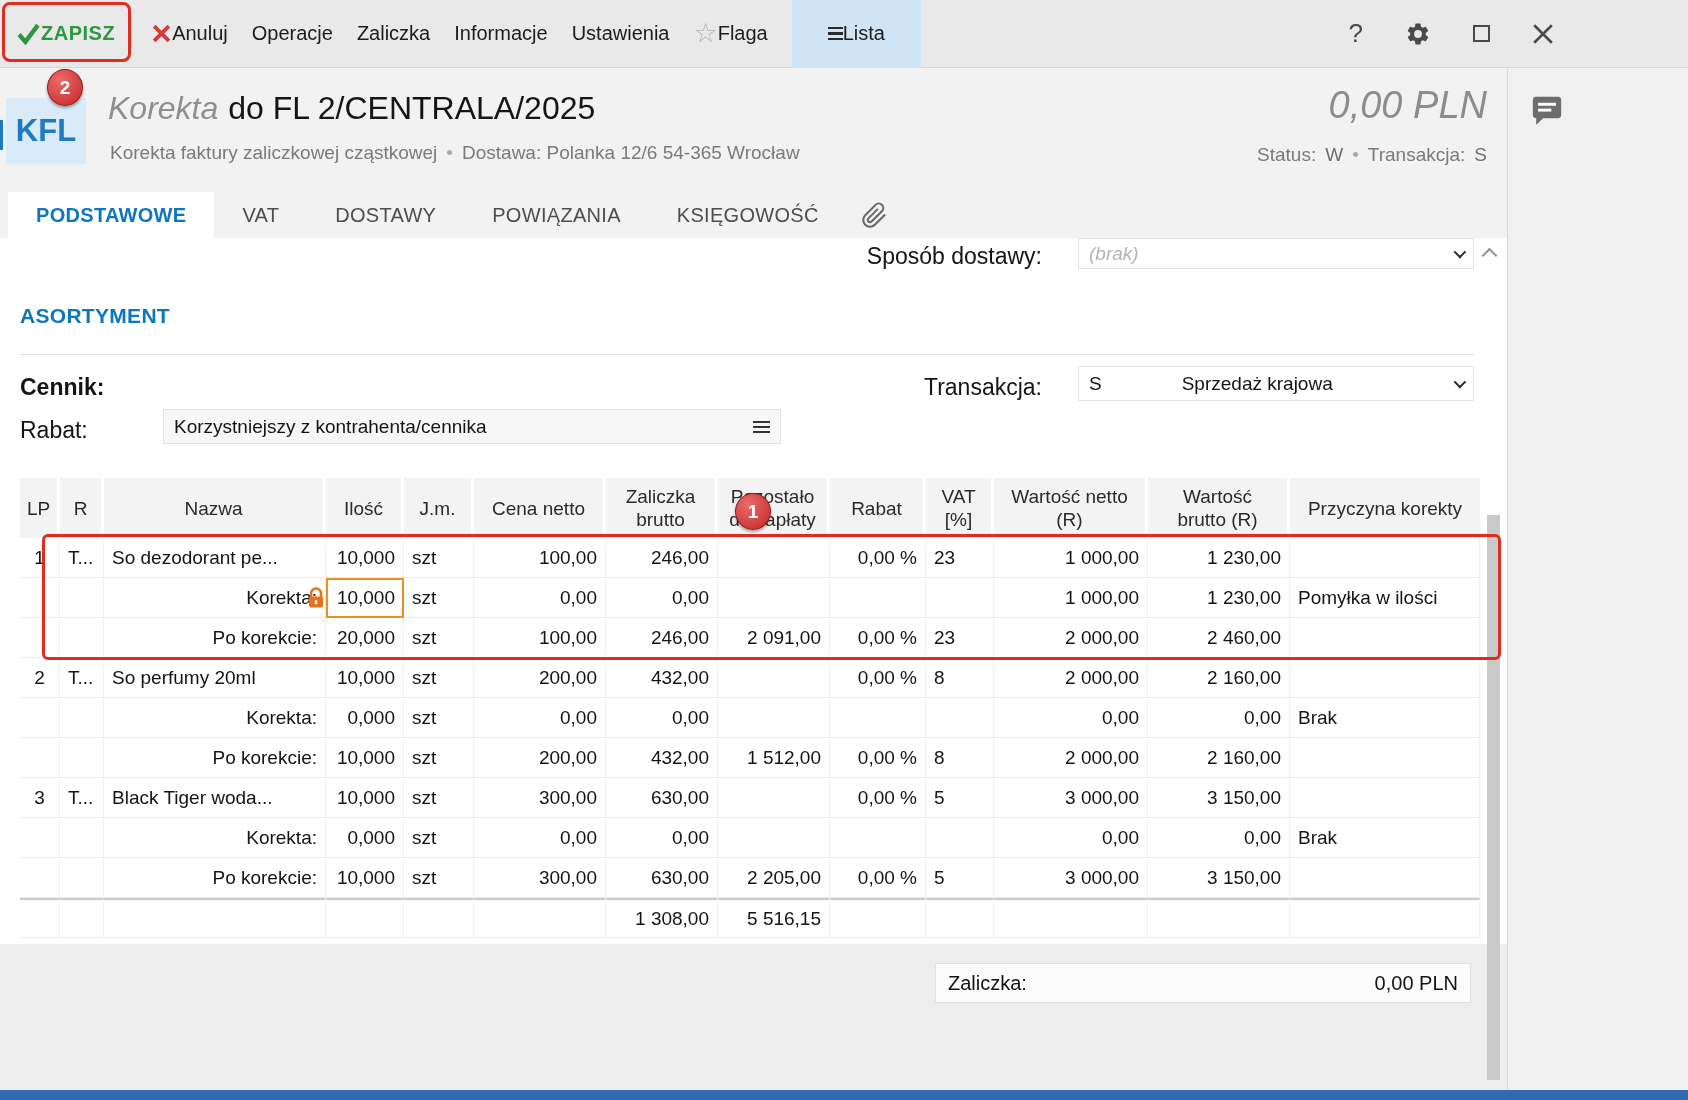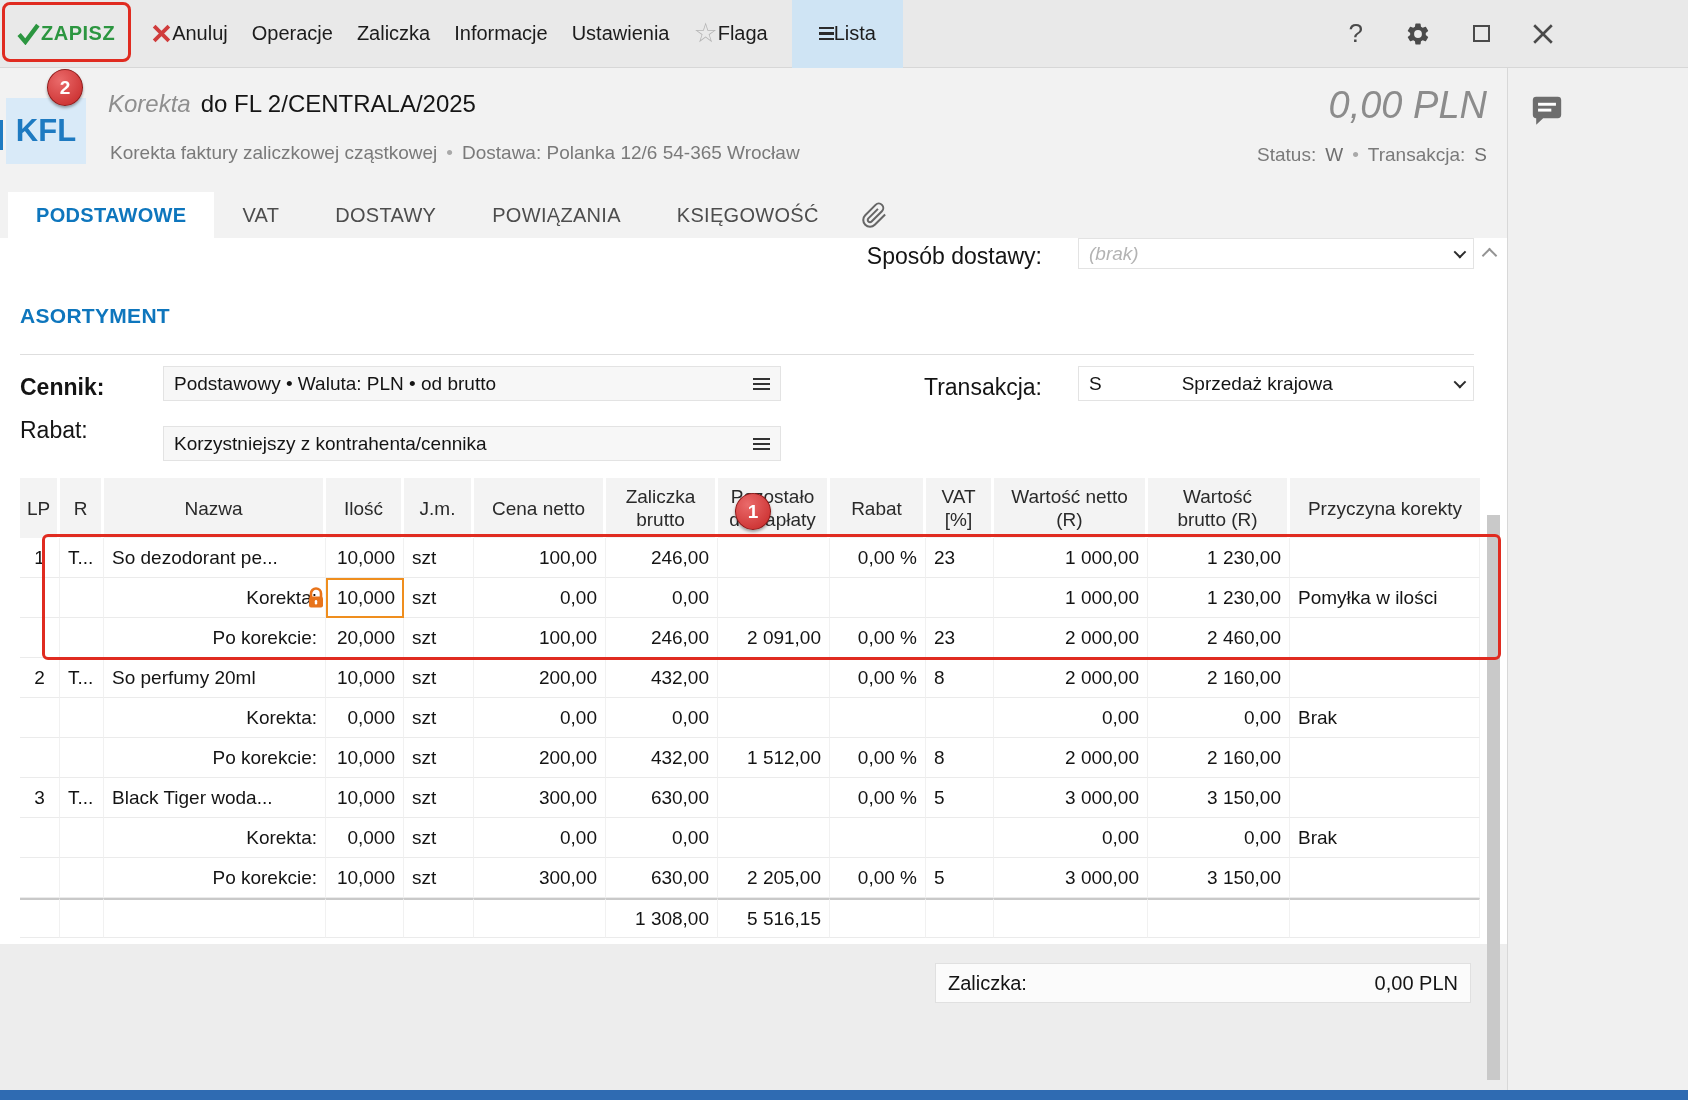--- a/index.html
+++ b/index.html
@@ -5,21 +5,21 @@
   * { margin:0; padding:0; box-sizing:border-box; }
   body { font-family:"Liberation Sans", sans-serif; background:#cfcfcf; }
   .screen { position:relative; width:1688px; height:1100px; background:#ededed; overflow:hidden; }
 
   
   .toolbar { position:absolute; left:0; top:0; width:1688px; height:68px; background:#e9e9e9;
              border-bottom:1px solid #d7d7d7; display:flex; align-items:center; padding-left:16px; }
   .tb-btn { display:flex; align-items:center; font-size:20px; color:#1c1c1c;
             height:68px; margin-right:24px; cursor:default; white-space:nowrap; }
   .tb-btn.save { font-weight:bold; color:#2c9640; letter-spacing:.5px; margin-right:36px; }
-  .tb-btn.lista { background:#cfe4f4; padding:0 27px; margin-right:0; }
+  .tb-btn.lista { background:#cfe4f4; padding:0 36px; margin-right:0; }
   .tb-right { margin-left:auto; display:flex; align-items:center; gap:42px; padding-right:134px; }
   .tb-ico { display:flex; align-items:center; justify-content:center; }
   .help-q { font-size:26px; color:#4a4a4a; }
   .maxi { width:17px; height:17px; border:2.4px solid #4a4a4a; display:inline-block; }
   .star { font-size:27px; color:#b5b5b5; line-height:1; }
   .hamb { display:inline-flex; flex-direction:column; gap:3px; }
   .hamb i { display:block; width:15px; height:2.4px; background:#2b2b2b; }
   .hamb.small i { width:17px; height:2px; background:#333; }
 
   
@@ -34,21 +34,21 @@
   .badge-col { left:735px; top:493px; }
   .anno-rect-rows { position:absolute; left:42px; top:534px; width:1459px; height:126px;
                     border:3px solid #e02b20; border-radius:6px; pointer-events:none; z-index:55; }
 
   
   .head-zone { position:absolute; left:0; top:68px; width:1507px; height:170px; background:#f2f2f2; }
   .kfl-badge { position:absolute; left:6px; top:30px; width:80px; height:66px; background:#d9eaf8;
                color:#1e7ac1; font-size:31px; font-weight:bold; display:flex; align-items:center;
                justify-content:center; }
   .kfl-edge { position:absolute; left:0; top:52px; width:3px; height:30px; background:#1e7ac1; }
-  .doc-title { position:absolute; left:108px; top:22px; font-size:24px; color:#151515; white-space:nowrap; }
+  .doc-title { position:absolute; left:108px; top:22px; font-size:32px; color:#151515; white-space:nowrap; }
   .doc-title .ital { font-style:italic; color:#8f8f8f; margin-right:10px; }
   .doc-sub { position:absolute; left:110px; top:74px; font-size:19px; color:#7a7a7a; white-space:nowrap; }
   .doc-sub .dot, .status-line .dot { color:#a9a9a9; margin:0 9px; }
   .amount { position:absolute; right:20px; top:16px; font-size:38px; font-style:italic; color:#8c8c8c; }
   .status-line { position:absolute; right:20px; top:76px; font-size:19px; color:#7a7a7a; }
   .status-line b { font-weight:normal; color:#6f6f6f; margin-left:9px; }
 
   
   .tabbar { position:absolute; left:8px; bottom:0; height:46px; display:flex; align-items:stretch; }
   .tab { display:flex; align-items:center; padding:0 28px; font-size:20px; color:#4d4d4d;
@@ -209,38 +209,30 @@
     <div class="field white" style="left:1078px; top:0; width:396px; height:31px;">
       <span class="brak">(brak)</span>
       <span class="chev"></span>
     </div>
     <span class="scroll-up"></span>
 
     <div class="sec-title">ASORTYMENT</div>
     <div class="divider"></div>
 
     <div class="lbl" style="left:20px; top:136px;font-weight:bold;">Cennik:</div>
-    <div class="field" style="left:163px; top:128px; width:618px; height:35px;">
-      <span>Podstawowy • Waluta: PLN • od brutto</span>
-      <span class="hamb small">
-          <i></i>
-          <i></i>
-          <i></i>
-        </span>
-    </div>
 
     <div class="lbl r" style="left:800px; top:136px;">Transakcja:</div>
     <div class="field white" style="left:1078px; top:128px; width:396px; height:35px;">
       <span class="tr-code">S</span>
       <span>Sprzedaż krajowa</span>
       <span class="chev"></span>
     </div>
 
     <div class="lbl" style="left:20px; top:179px;">Rabat:</div>
-    <div class="field" style="left:163px; top:188px; width:618px; height:35px;">
+    <div class="field" style="left:163px; top:171px; width:618px; height:35px;">
       <span>Korzystniejszy z kontrahenta/cennika</span>
       <span class="hamb small">
           <i></i>
           <i></i>
           <i></i>
         </span>
     </div>
 
     <table class="grid">
       <colgroup>

